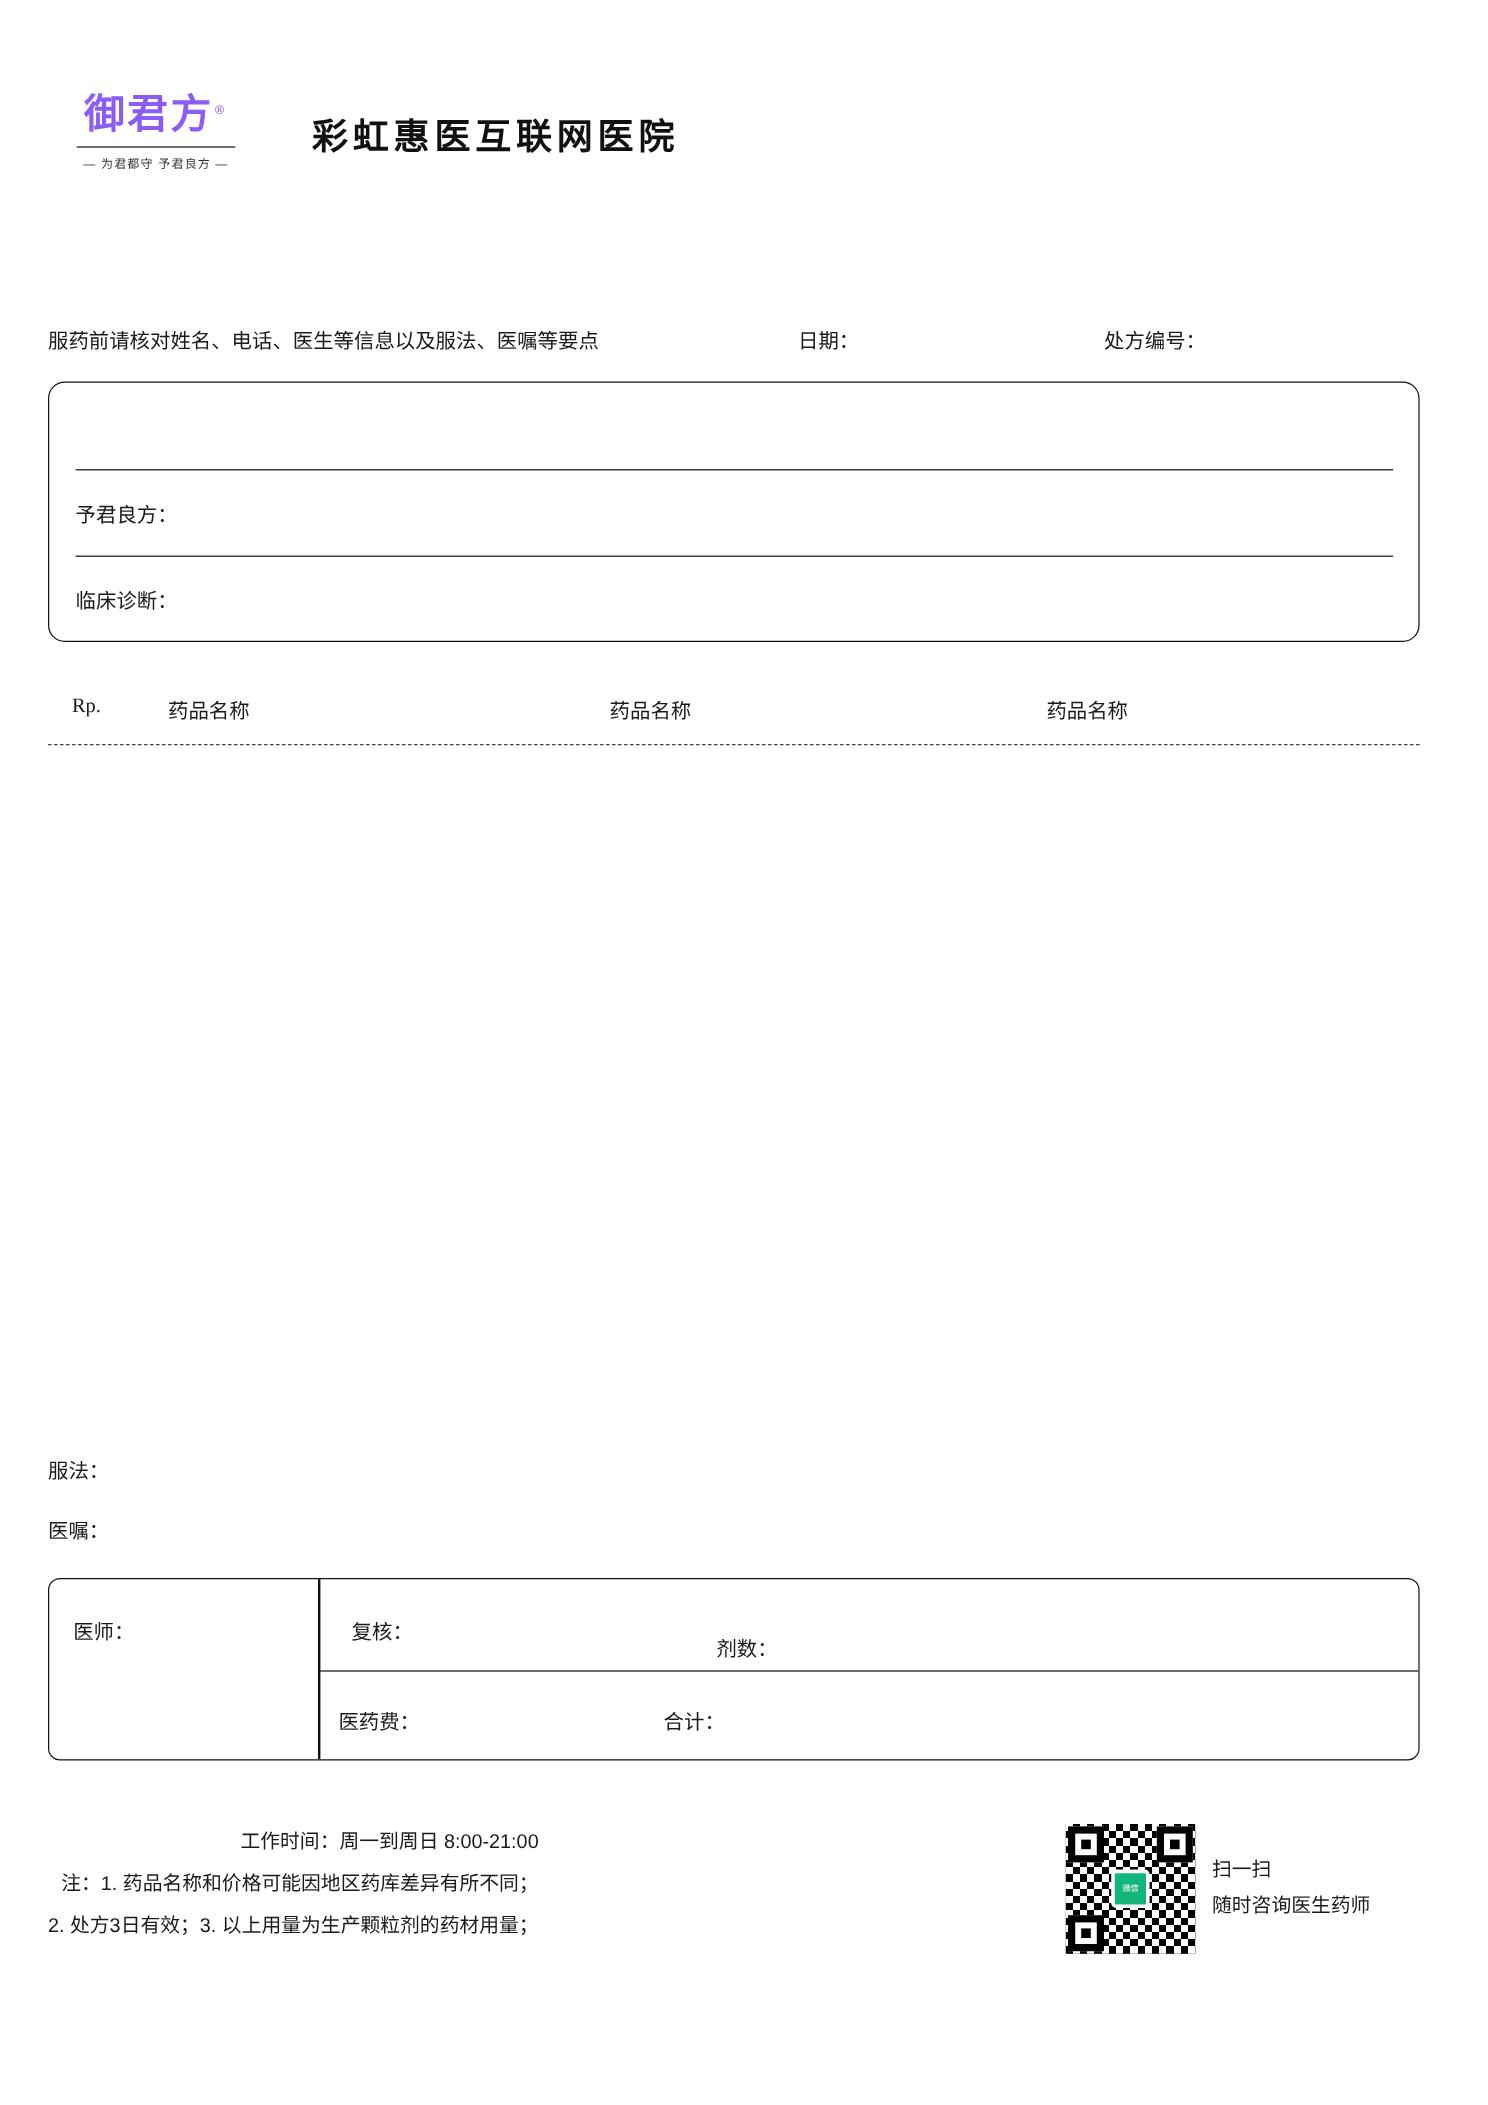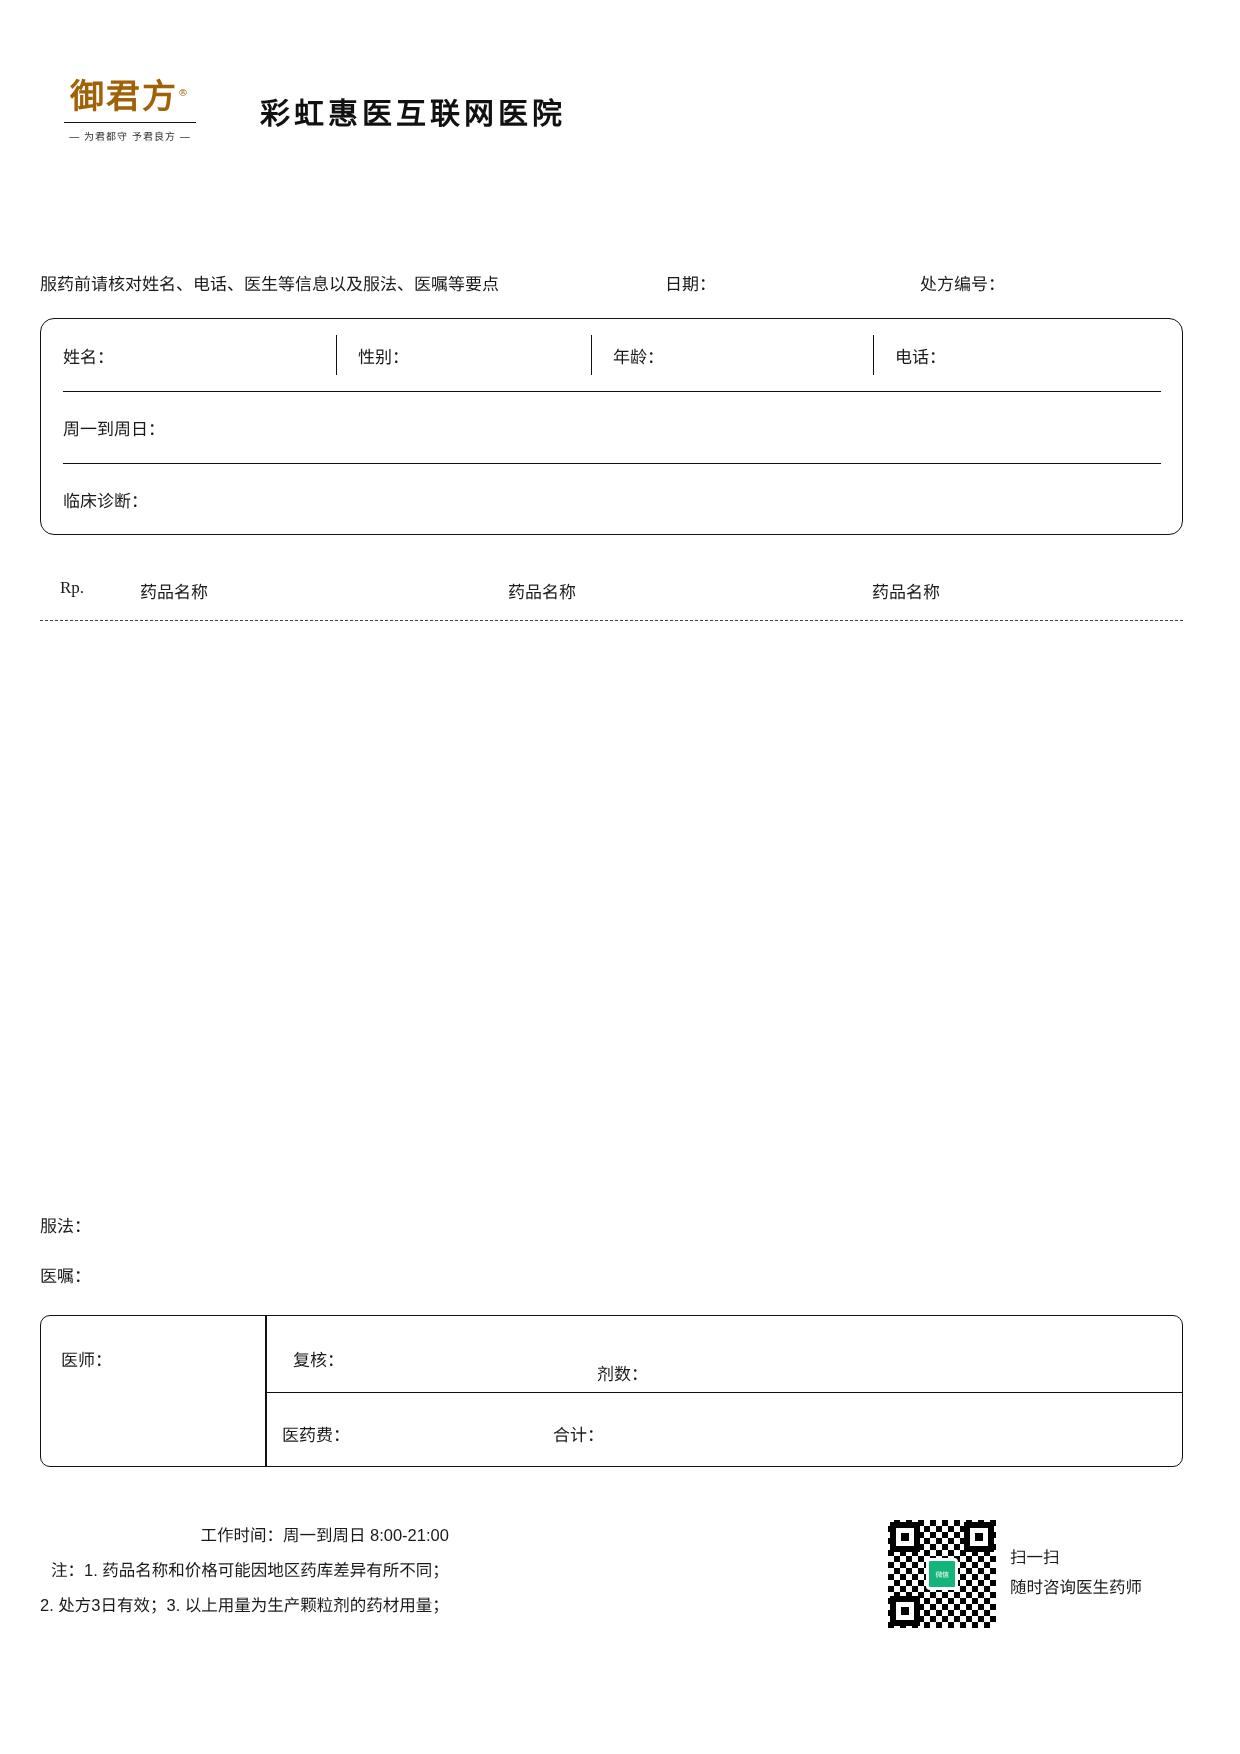--- a/index.html
+++ b/index.html
@@ -35,21 +35,21 @@
   .logo-block {
     width: 150px;
     position: relative;
     text-align: center;
   }
   .logo-main {
     font-family: "DejaVu Serif", "Liberation Serif", serif;
     font-size: 34px;
     font-weight: 700;
     letter-spacing: 2px;
-    color: #a16207;
+    color: #8b5cf6;
     line-height: 1.1;
     white-space: nowrap;
   }
   .logo-reg {
     font-size: 10px;
     vertical-align: super;
     font-weight: 400;
   }
   .logo-rule {
     width: 132px;
@@ -316,38 +316,24 @@
     <div class="hospital-name">彩虹惠医互联网医院</div>
   </div>
 
   <div class="notice-row">
     <div class="notice-text">服药前请核对姓名、电话、医生等信息以及服法、医嘱等要点</div>
     <div class="notice-date">日期：</div>
     <div class="notice-no">处方编号：</div>
   </div>
 
   <div class="patient-box">
-    <div class="pb-row1">
-      <div class="pb-cell" style="width:295px;">
-        <span class="pb-label">姓名：</span>
-      </div>
-      <div class="pb-cell divider" style="width:255px;">
-        <span class="pb-label">性别：</span>
-      </div>
-      <div class="pb-cell divider" style="width:282px;">
-        <span class="pb-label">年龄：</span>
-      </div>
-      <div class="pb-cell divider" style="width:308px;">
-        <span class="pb-label">电话：</span>
-      </div>
-    </div>
 
     <div class="pb-underline" style="left:22px; top:72px; width:1098px;"></div>
 
-    <div class="pb-label-abs" style="left:22px; top:96px;">周一到周日：</div>
+    <div class="pb-label-abs" style="left:22px; top:96px;">予君良方：</div>
     <div class="pb-underline" style="left:22px; top:144px; width:1098px;"></div>
 
     <div class="pb-label-abs" style="left:22px; top:168px;">临床诊断：</div>
   </div>
 
   <div class="rp-row">
     <div class="rp-label">Rp.</div>
     <div class="rp-col c1">药品名称</div>
     <div class="rp-col c2">药品名称</div>
     <div class="rp-col c3">药品名称</div>

